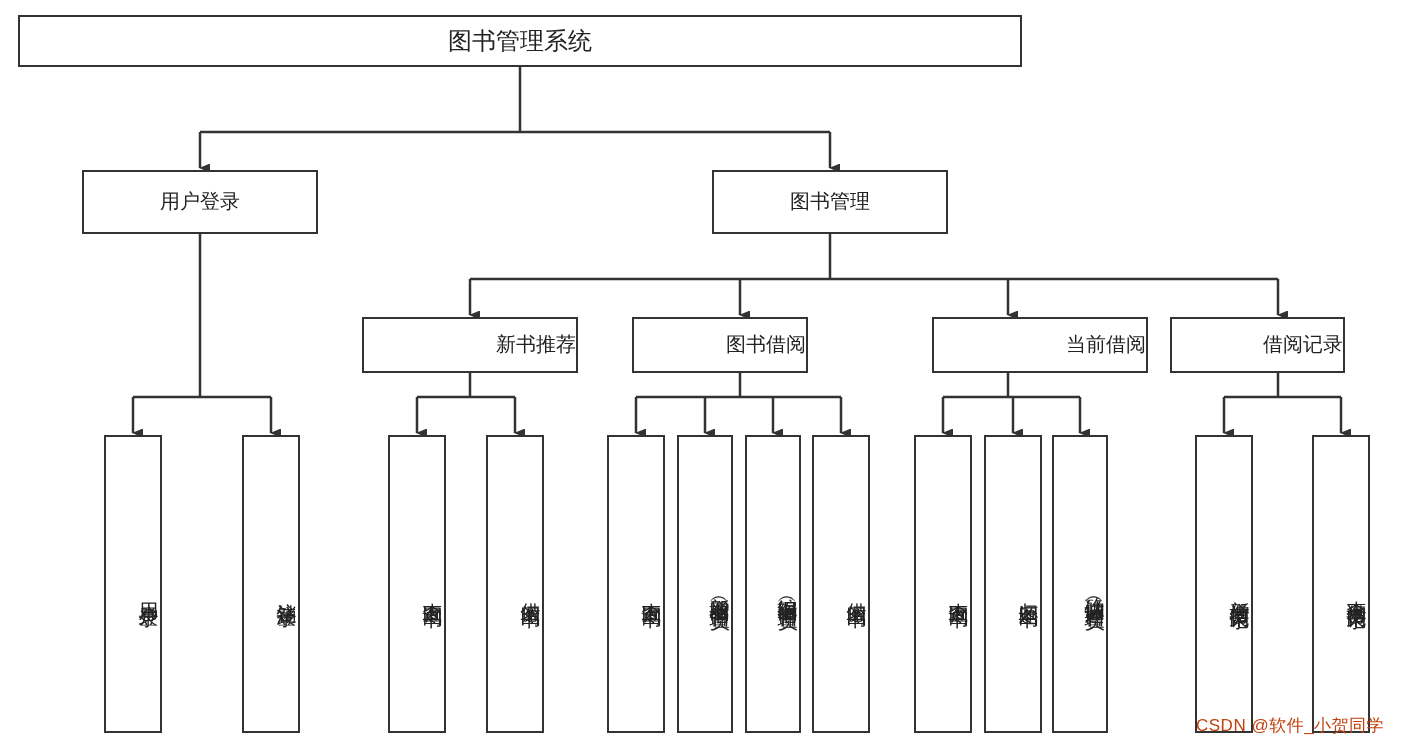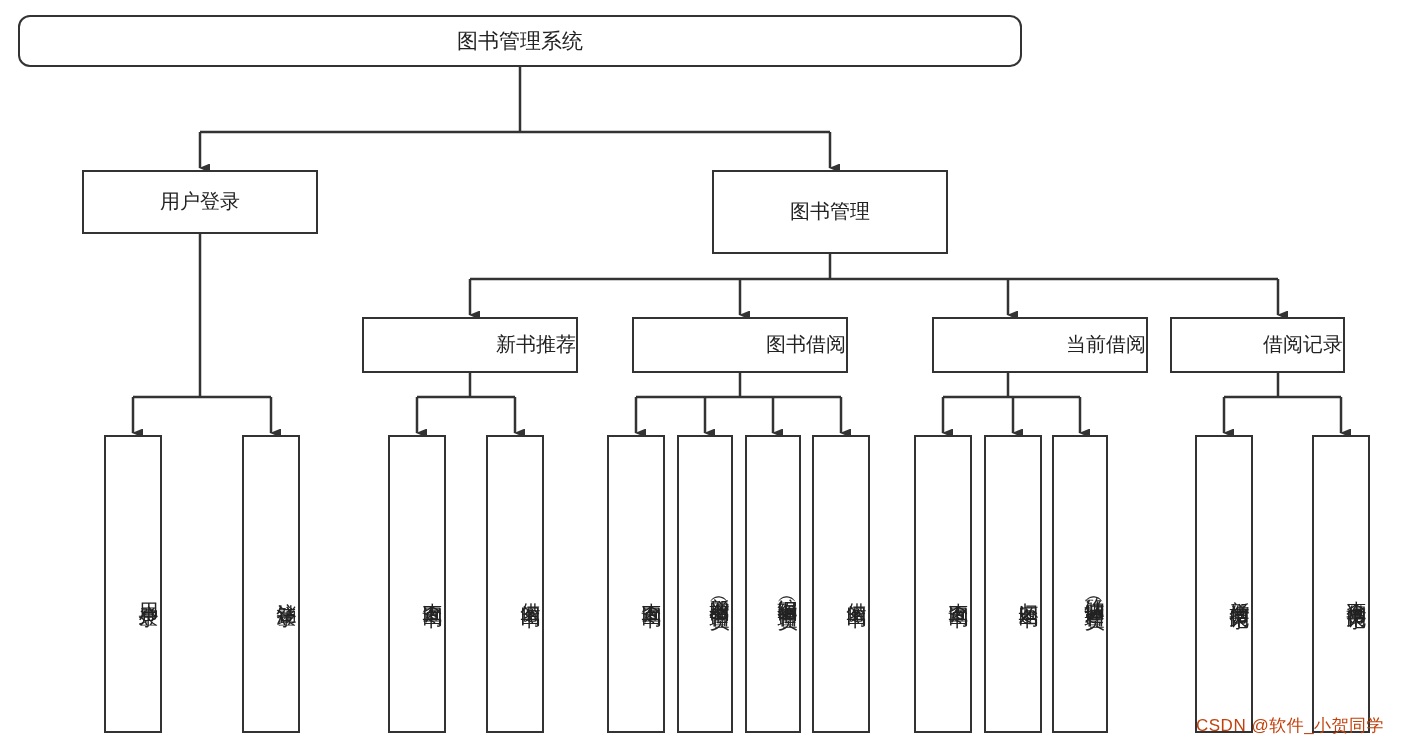--- a/index.html
+++ b/index.html
@@ -31,22 +31,21 @@
     border: 2px solid #333333;
     background: #ffffff;
     display: flex;
     align-items: center;
     justify-content: center;
     color: #222222;
     line-height: 1.18;
     text-align: center;
   }
   .node.root {
-    font-size: 21px;
-    border-radius: 12px;
+    font-size: 24px;
   }
   .node.lvl2 {
     font-size: 20px;
   }
   .node.lvl3 {
     font-size: 20px;
     justify-content: flex-end;
   }
   .node.leaf {
     font-size: 20px;
@@ -116,27 +115,27 @@
         <line x1="1341" y1="397" x2="1341" y2="433" marker-end="url(#arrowhead)"></line>
       </g>
   </svg>
   <div id="node-layer">
       <div class="node root" style="left: 18px; top: 15px; width: 1004px; height: 52px;">
         <span class="lbl">图书管理系统</span>
       </div>
       <div class="node lvl2" style="left: 82px; top: 170px; width: 236px; height: 64px;">
         <span class="lbl">用户登录</span>
       </div>
-      <div class="node lvl2" style="left: 712px; top: 170px; width: 236px; height: 84px;">
+      <div class="node lvl2" style="left: 712px; top: 170px; width: 236px; height: 64px;">
         <span class="lbl">图书管理</span>
       </div>
       <div class="node lvl3" style="left: 362px; top: 317px; width: 216px; height: 56px;">
         <span class="lbl">新书推荐</span>
       </div>
-      <div class="node lvl3" style="left: 632px; top: 317px; width: 216px; height: 56px;">
+      <div class="node lvl3" style="left: 632px; top: 317px; width: 176px; height: 56px;">
         <span class="lbl">图书借阅</span>
       </div>
       <div class="node lvl3" style="left: 900px; top: 317px; width: 216px; height: 56px; margin-left: 32px;">
         <span class="lbl">当前借阅</span>
       </div>
       <div class="node lvl3" style="left: 1170px; top: 317px; width: 175px; height: 56px;">
         <span class="lbl">借阅记录</span>
       </div>
       <div class="node leaf" style="left: 104px; top: 435px; width: 58px; height: 298px;">
         <span class="lbl">用户登录</span>

